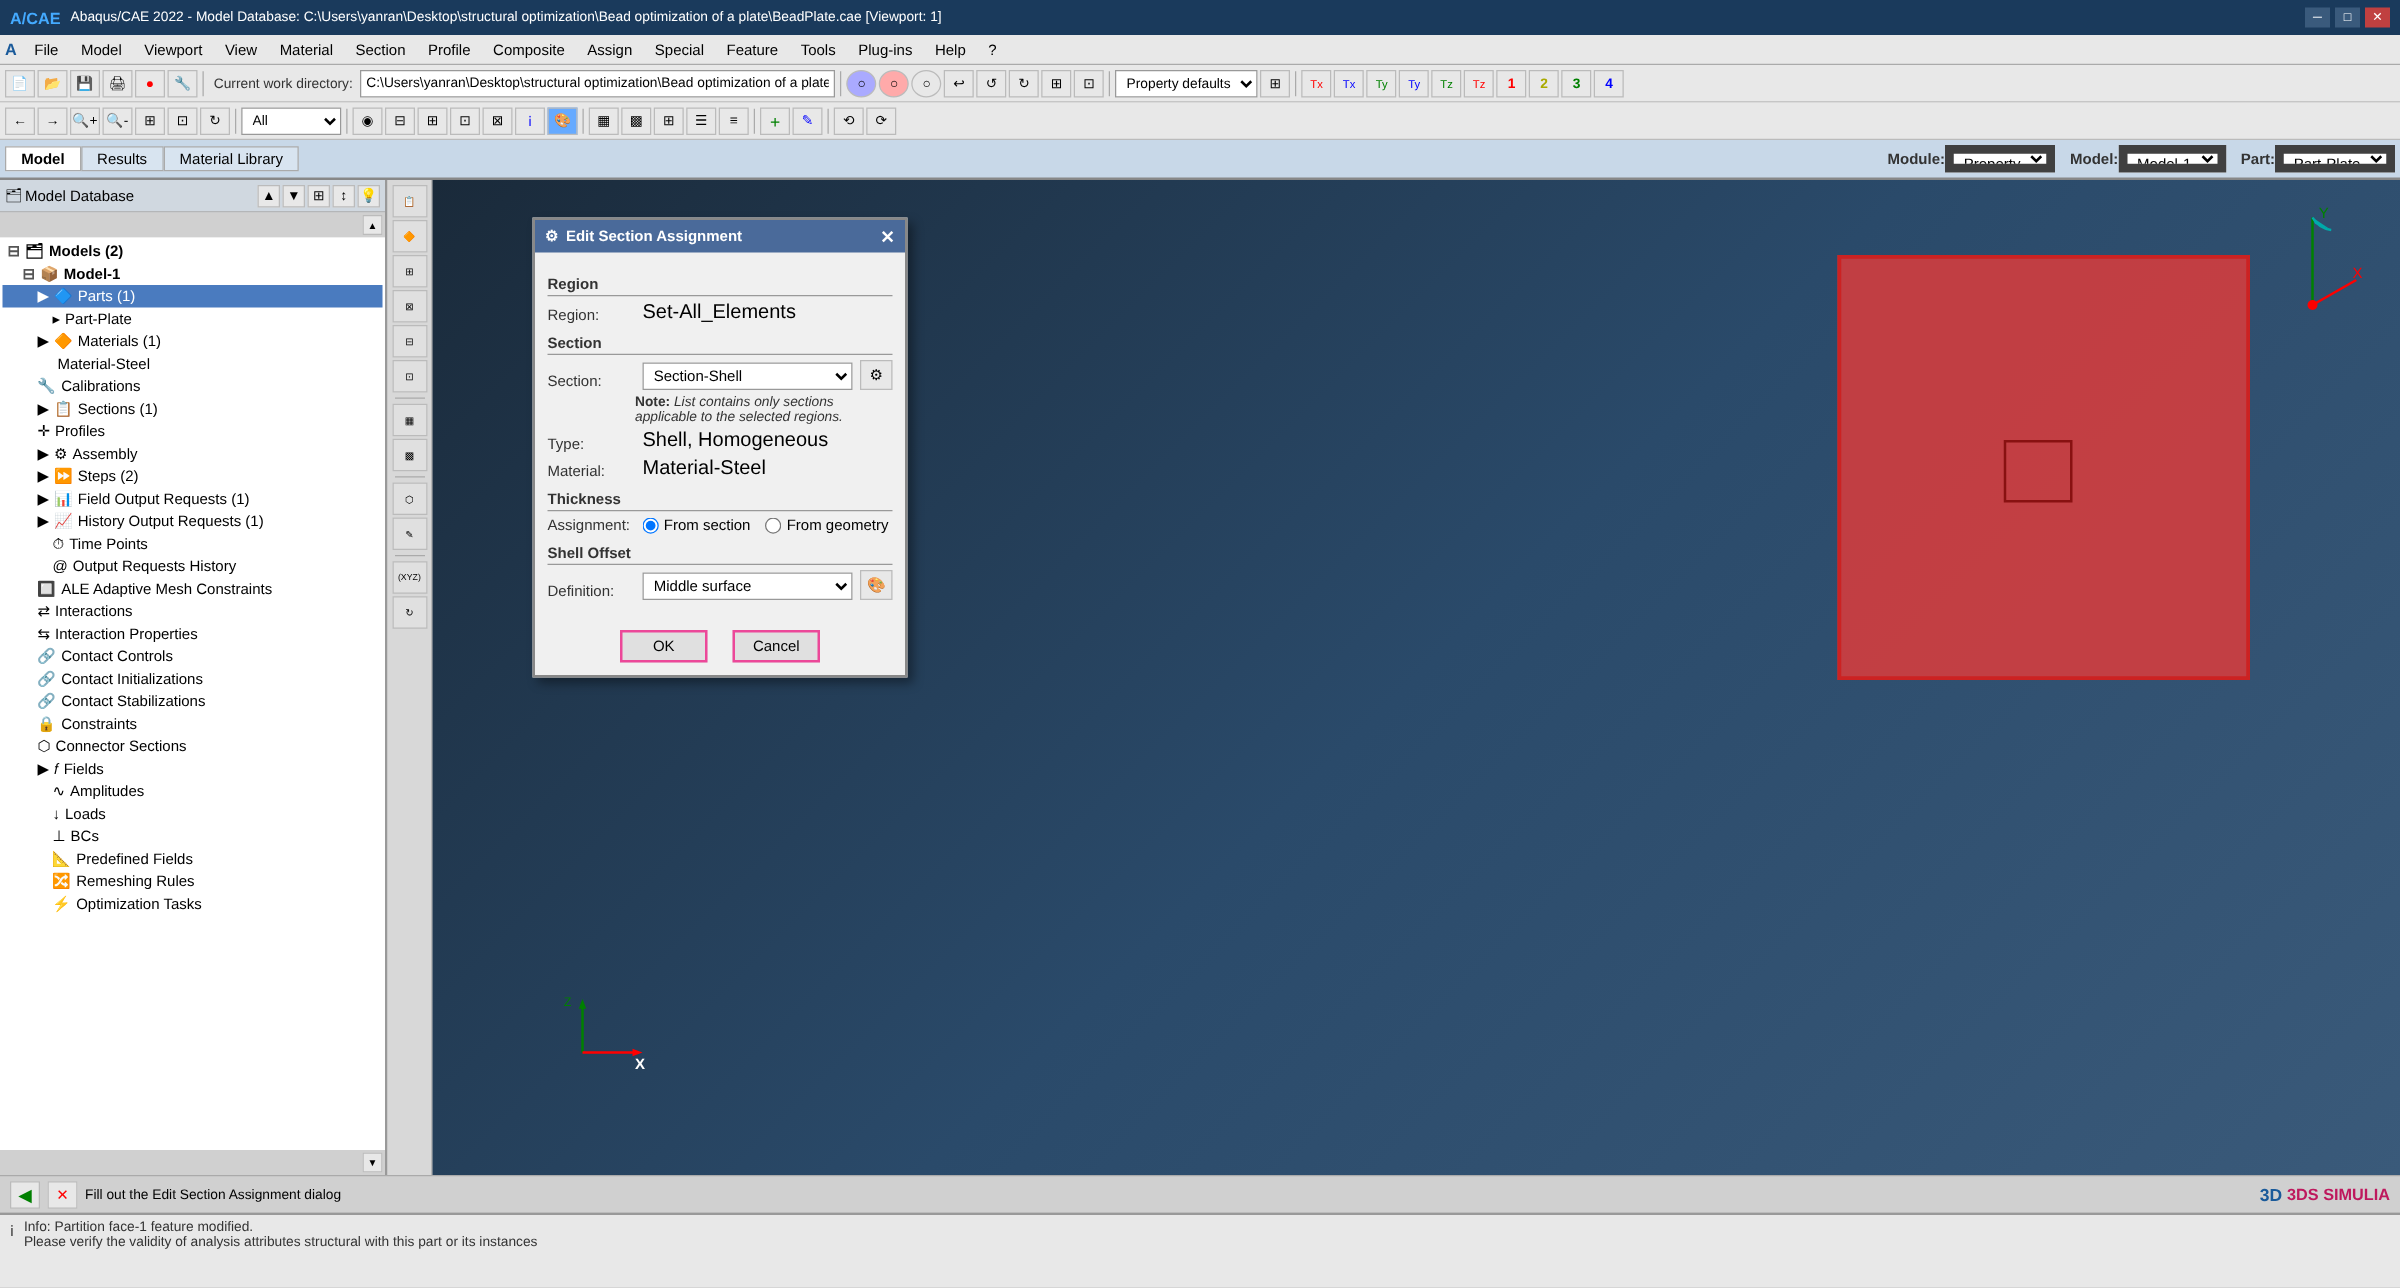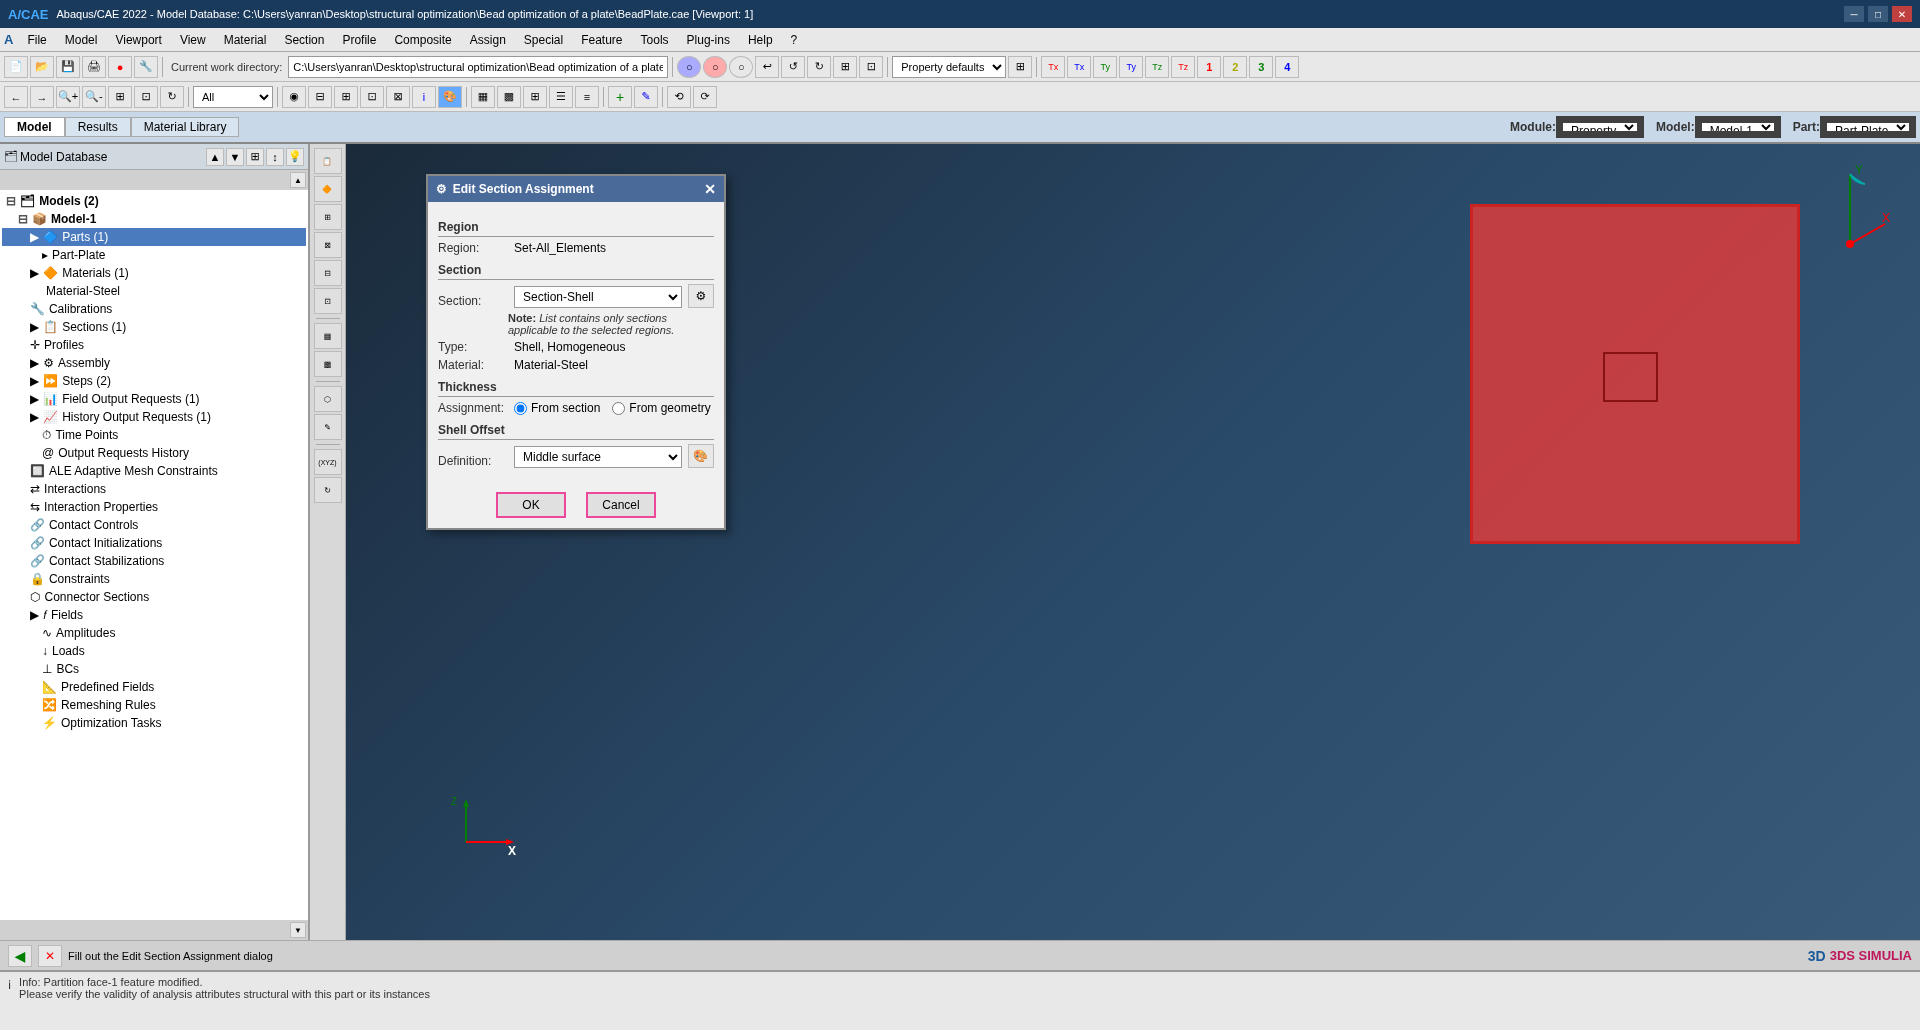--- a/index.html
+++ b/index.html
@@ -51,21 +51,21 @@
 
     
     #dialog-overlay { position: absolute; top: 0; left: 0; width: 100%; height: 100%; pointer-events: none; }
     #edit-section-dialog { position: absolute; top: 30px; left: 80px; width: 300px; background: #f0f0f0; border: 2px solid #888; box-shadow: 4px 4px 8px rgba(0,0,0,0.4); pointer-events: all; }
     .dialog-title-bar { background: #4a6a9a; color: #fff; height: 26px; display: flex; align-items: center; padding: 0 8px; justify-content: space-between; font-size: 12px; font-weight: bold; }
     .dialog-close-btn { background: none; border: none; color: #fff; cursor: pointer; font-size: 14px; font-weight: bold; }
     .dialog-body { padding: 10px; }
     .dialog-section-header { font-weight: bold; font-size: 12px; color: #333; border-bottom: 1px solid #999; margin: 8px 0 4px 0; padding-bottom: 2px; }
     .dialog-row { display: flex; align-items: flex-end; margin: 4px 0; gap: 6px; }
     .dialog-label { font-size: 12px; color: #333; min-width: 70px; }
-    .dialog-value { font-size: 12px; color: #000; }
+    .dialog-value { font-size: 16px; color: #000; }
     .dialog-dropdown { height: 22px; background: #fff; border: 1px solid #999; padding: 0 4px; font-size: 12px; flex: 1; }
     .dialog-note { font-size: 11px; color: #333; margin: 4px 0 4px 70px; font-style: italic; }
     .dialog-note strong { font-weight: bold; font-style: normal; }
     .radio-row { display: flex; align-items: center; gap: 12px; margin: 4px 0 4px 70px; }
     .radio-item { display: flex; align-items: center; gap: 4px; font-size: 12px; }
     .dialog-buttons { display: flex; justify-content: center; gap: 20px; padding: 10px; }
     .dialog-btn { width: 70px; height: 26px; background: #e0e0e0; border: 2px solid #ec4899; cursor: pointer; font-size: 12px; }
 
     
     #red-plate { position: absolute; top: 60px; right: 120px; width: 330px; height: 340px; background: rgba(220, 60, 60, 0.85); border: 3px solid #cc2222; }

